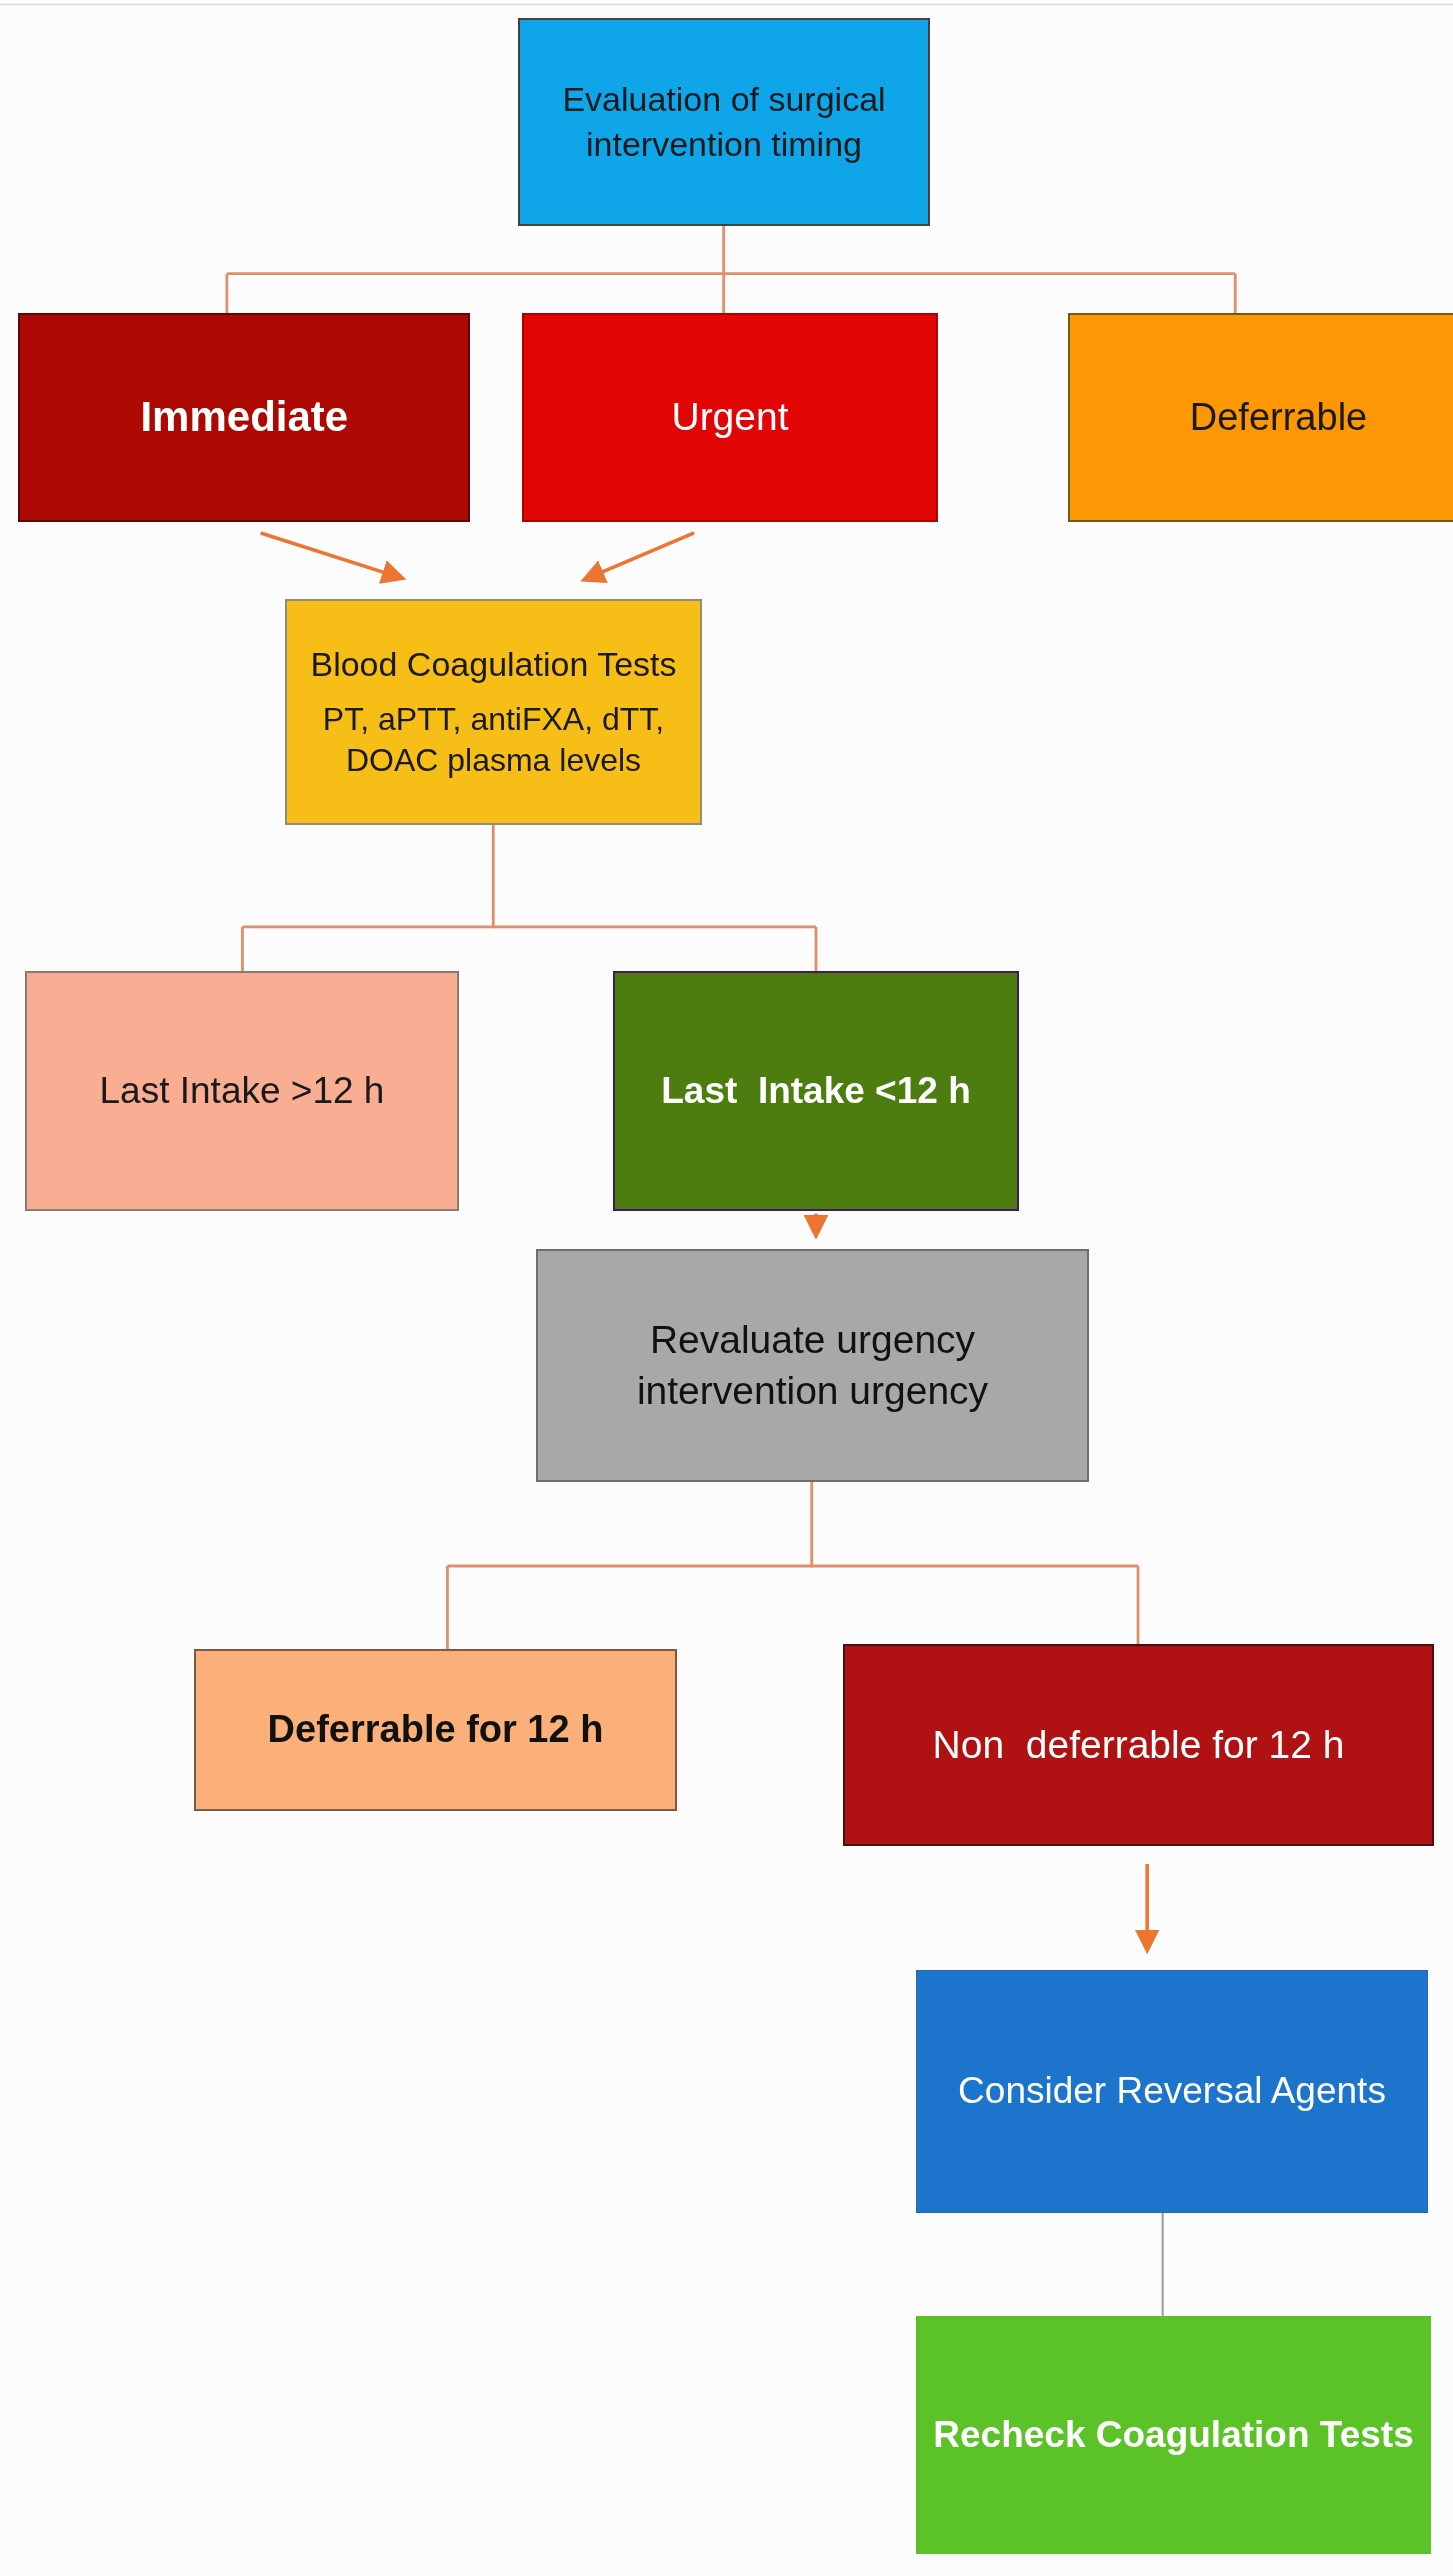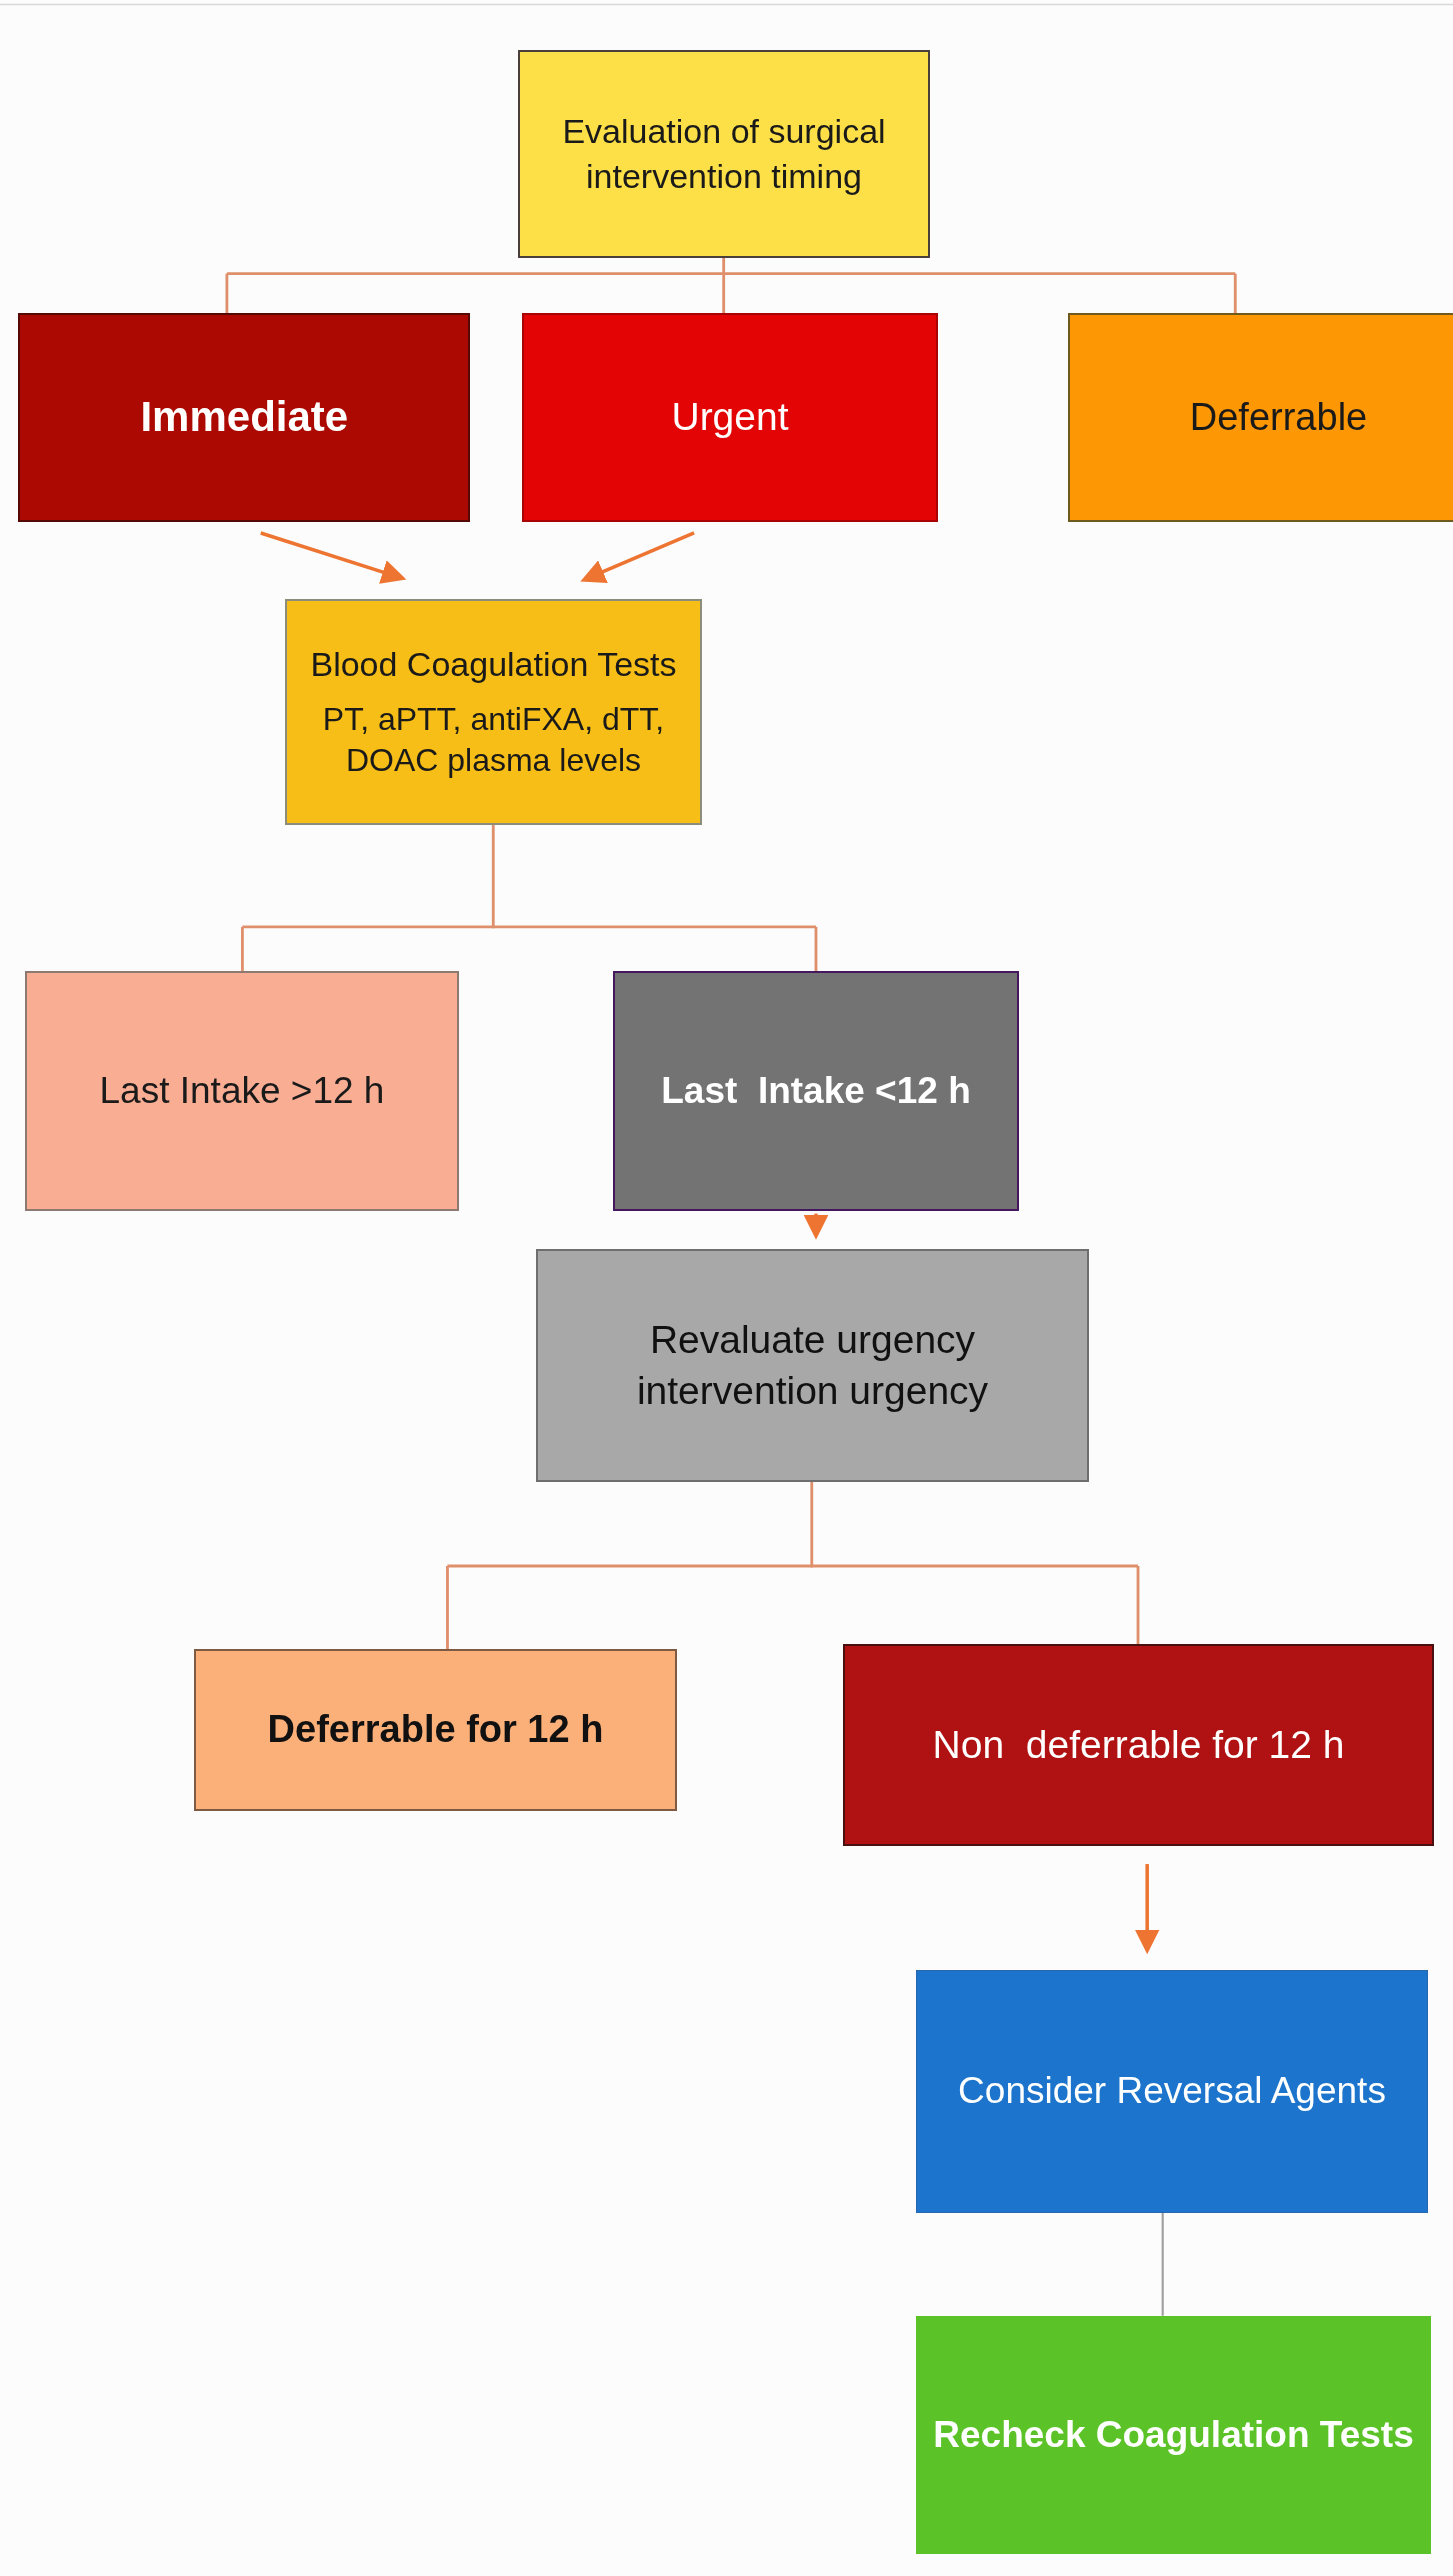--- a/index.html
+++ b/index.html
@@ -77,21 +77,21 @@
     <path d="M1152,2100 L1152,2224" class="tree" style="stroke: var(--tree); stroke-width: 4; fill: none;"></path>
     <path d="M635,2222 L1615,2222" class="tree" style="stroke: var(--tree); stroke-width: 4; fill: none;"></path>
     <path d="M635,2222 L635,2340" class="tree" style="stroke: var(--tree); stroke-width: 4; fill: none;"></path>
     <path d="M1615,2222 L1615,2333" class="tree" style="stroke: var(--tree); stroke-width: 4; fill: none;"></path>
 
     <path d="M1628,2645 L1628,2766" class="arrow" marker-end="url(#ah)" style="stroke: var(--arrow); stroke-width: 5; fill: none;"></path>
 
     <path d="M1650,3140 L1650,3286" class="plain" style="stroke: var(--plain); stroke-width: 3; fill: none;"></path>
   </svg>
 
-  <div class="node n-evaluation" style="background-color: #fde047; color: rgb(26, 26, 26); margin-top: 32px;">
+  <div class="node n-evaluation" style="background-color: #0ea5e9; color: rgb(26, 26, 26);">
     <span class="label">Evaluation of surgical intervention timing</span>
   </div>
 
   <div class="node n-immediate" style="background-color: rgb(172, 9, 3); color: rgb(255, 255, 255);">
     <span class="label">Immediate</span>
   </div>
 
   <div class="node n-urgent" style="background-color: rgb(227, 5, 5); color: rgb(255, 255, 255);">
     <span class="label">Urgent</span>
   </div>
@@ -102,21 +102,21 @@
 
   <div class="node n-coag" style="background-color: rgb(246, 190, 22); color: rgb(26, 26, 26);">
     <span class="label title">Blood Coagulation Tests</span>
     <span class="label subtitle">PT, aPTT, antiFXA, dTT, DOAC plasma levels</span>
   </div>
 
   <div class="node n-gt12" style="background-color: rgb(249, 174, 148); color: rgb(26, 26, 26);">
     <span class="label">Last Intake &gt;12 h</span>
   </div>
 
-  <div class="node n-lt12" style="background-color: #737373; color: rgb(255, 255, 255);">
+  <div class="node n-lt12" style="background-color: #4d7c0f; color: rgb(255, 255, 255);">
     <span class="label">Last  Intake &lt;12 h</span>
   </div>
 
   <div class="node n-revaluate" style="background-color: rgb(168, 168, 168); color: rgb(17, 17, 17);">
     <span class="label">Revaluate urgency intervention urgency</span>
   </div>
 
   <div class="node n-def12" style="background-color: rgb(251, 175, 121); color: rgb(17, 17, 17);">
     <span class="label">Deferrable for 12 h</span>
   </div>

